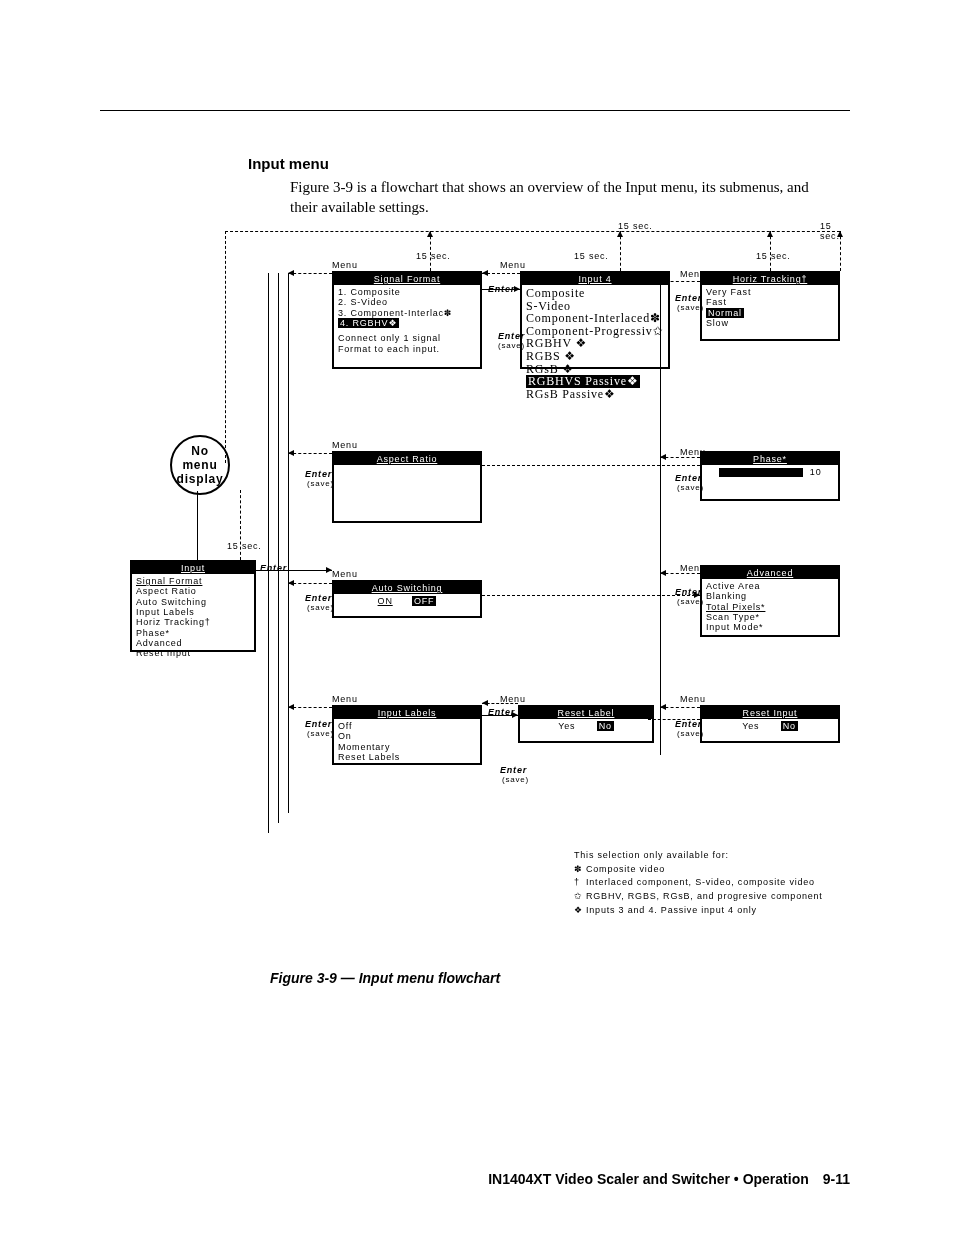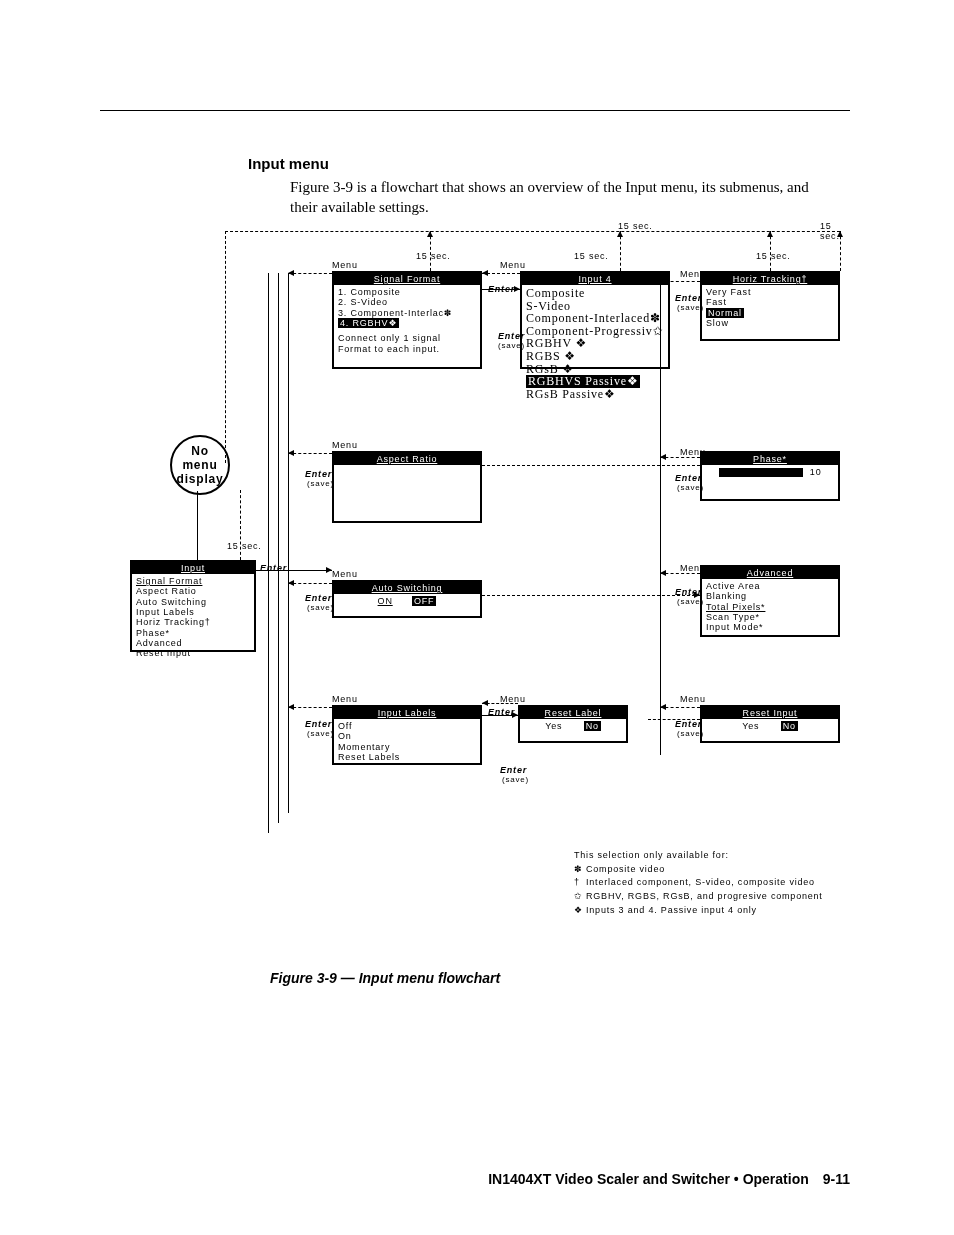--- a/index.html
+++ b/index.html
@@ -190,21 +190,21 @@
       <div>Off</div>
       <div>On</div>
       <div>Momentary</div>
       <div>Reset Labels</div>
     </div>
   </div>
   <span class="lbl menu-lbl" style="left:212px; top:469px;">Menu</span>
   <span class="lbl enter-lbl" style="left:185px; top:494px;">Enter</span>
   <span class="lbl save-lbl" style="left:187px; top:504px;">(save)</span>
 
-  <div class="box" style="left:398px; top:480px; width:110px; height:38px;">
+  <div class="box" style="left:398px; top:480px; width:136px; height:38px;">
     <div class="title-strip">Reset Label</div>
     <div class="ovl" style="text-align:center;">
       <span style="margin-right:18px;">Yes</span>
       <span class="highlight">No</span>
     </div>
   </div>
   <span class="lbl menu-lbl" style="left:380px; top:469px;">Menu</span>
   <span class="lbl enter-lbl" style="left:368px; top:482px;">Enter</span>
   <span class="lbl enter-lbl" style="left:380px; top:540px;">Enter</span>
   <span class="lbl save-lbl" style="left:382px; top:550px;">(save)</span>

